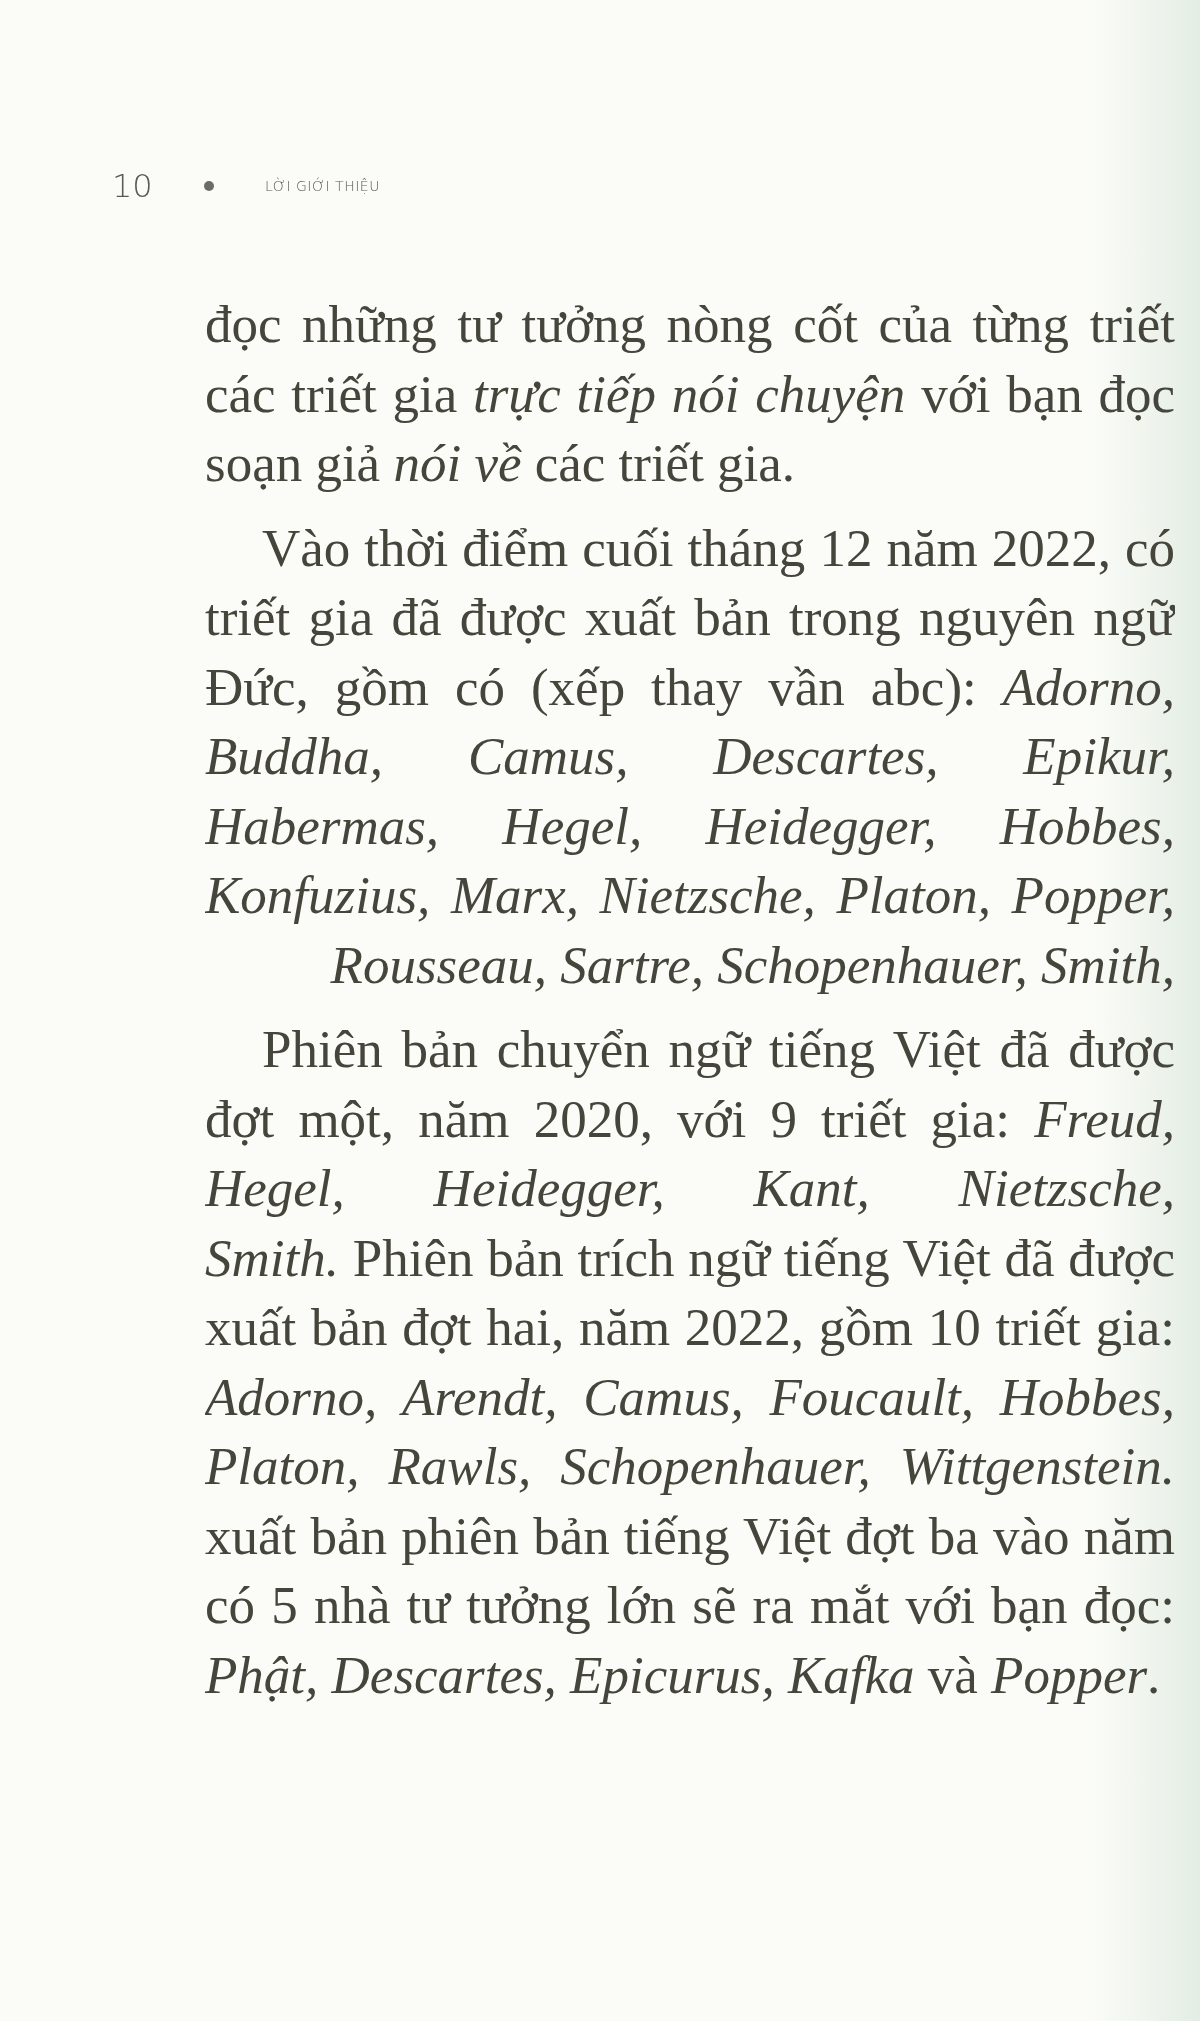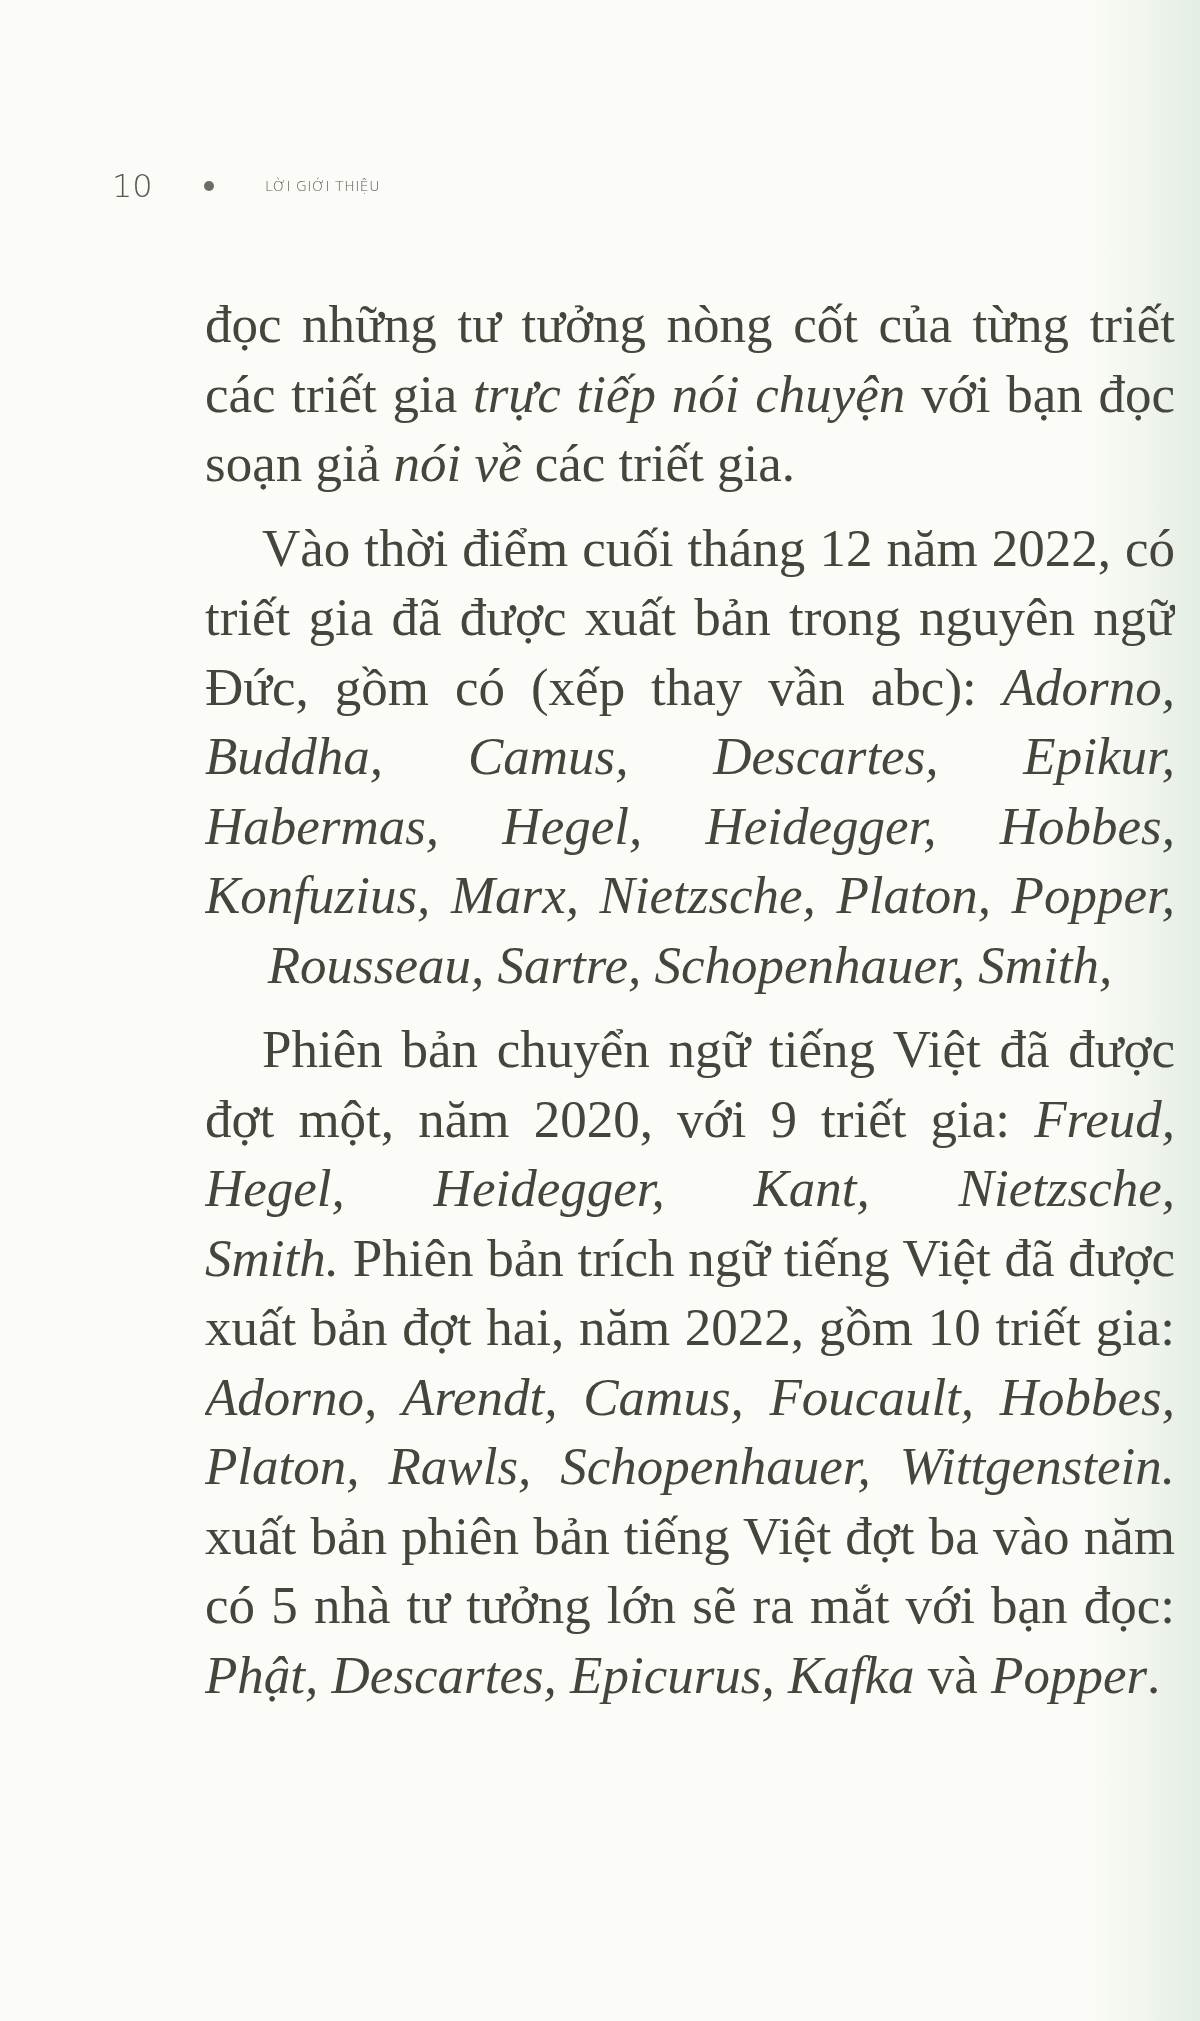--- a/index.html
+++ b/index.html
@@ -68,21 +68,21 @@
       display: block;
       height: 69.5px;
       line-height: 69.5px;
       white-space: nowrap;
       text-align: justify;
       text-align-last: justify;
       white-space: normal;
       overflow: hidden;
     }
     .line.last {
-      text-align: center;
+      text-align: right;
       text-align-last: left;
     }
     .line.indent {
       padding-left: 57px;
     }
     .seg-i {
       font-style: italic;
     }
   </style>
 </head>

